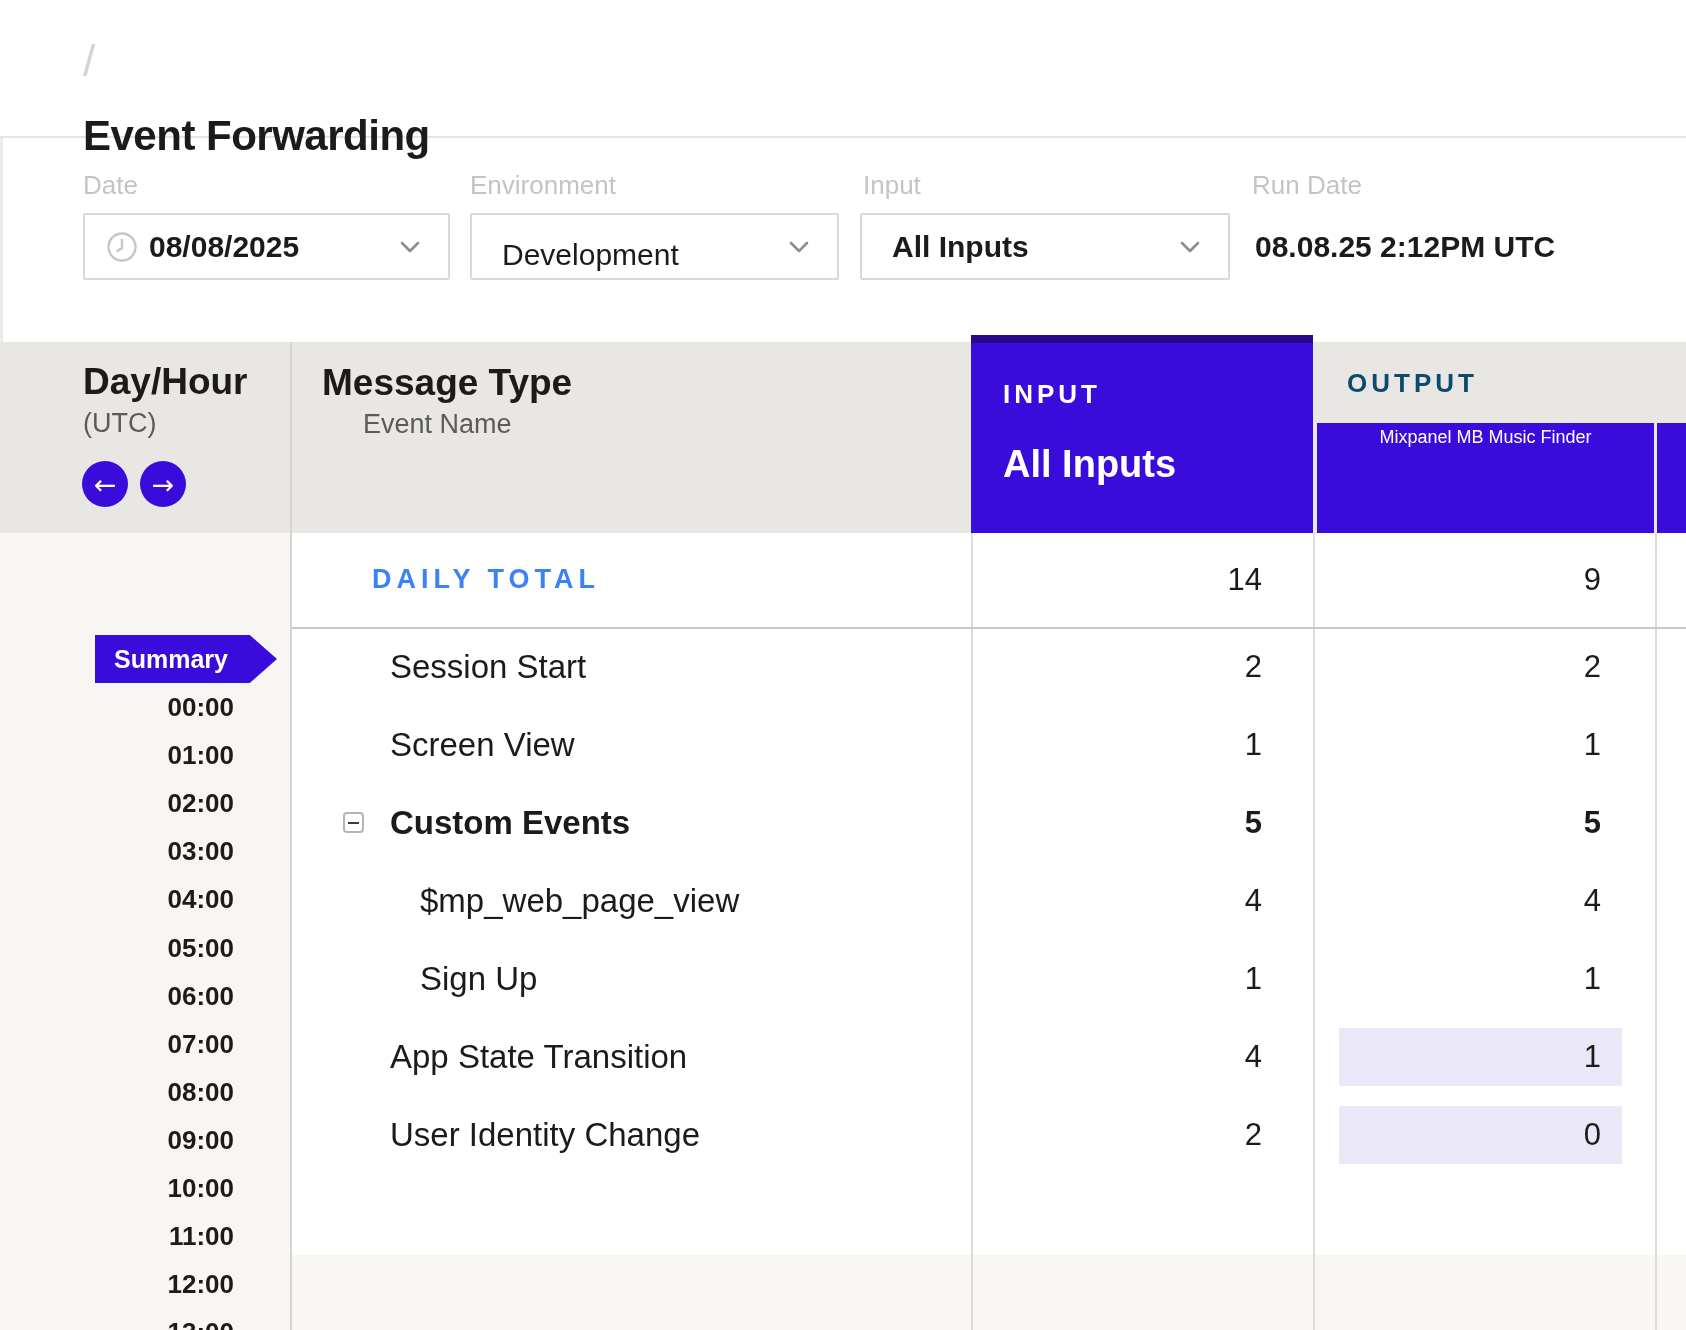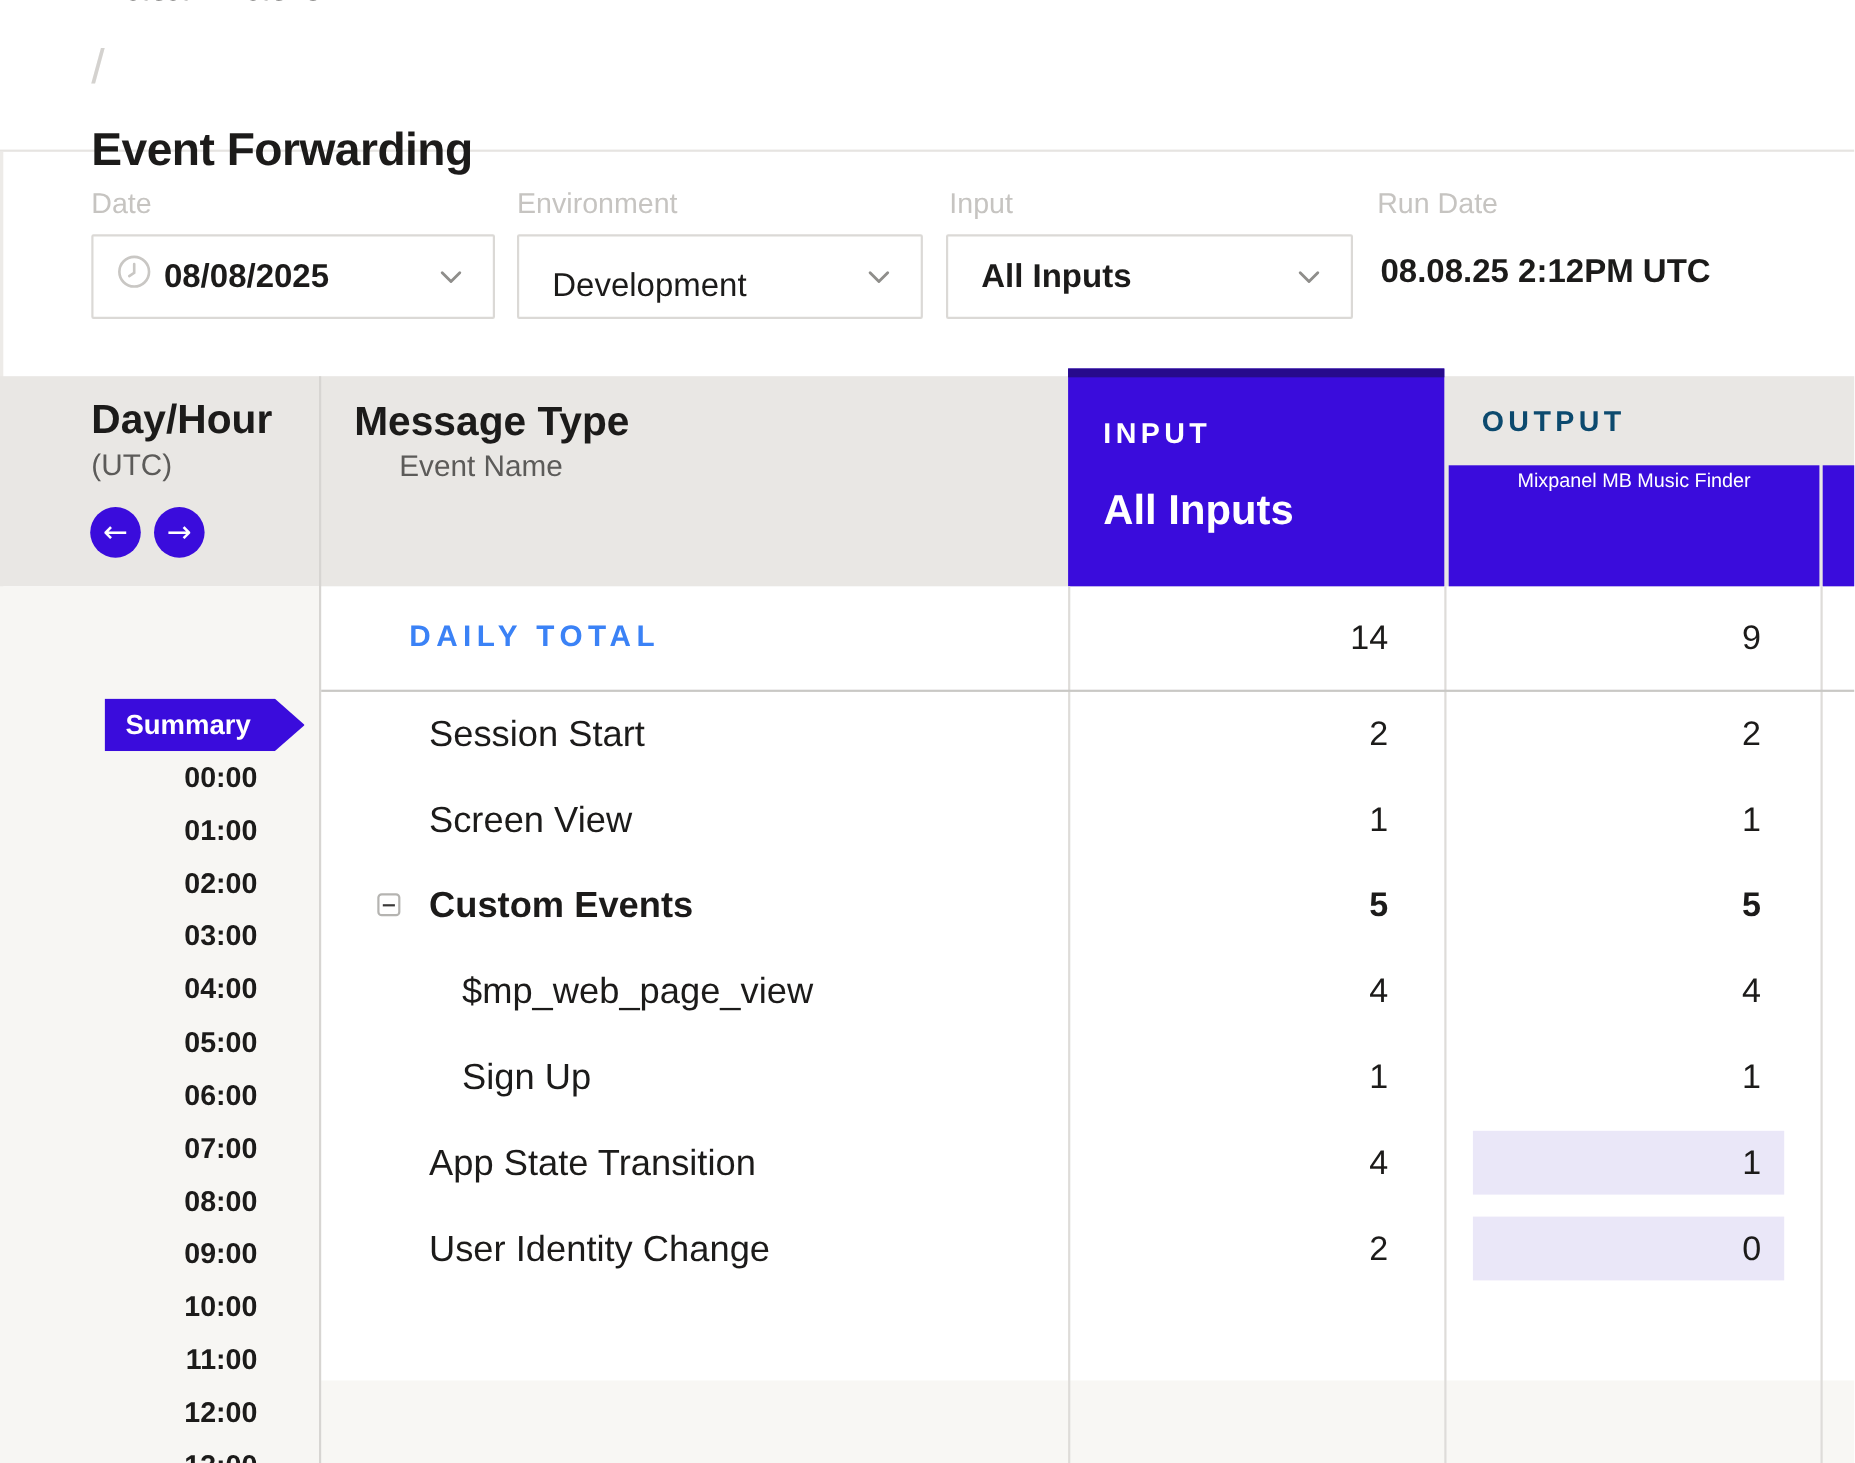--- a/index.html
+++ b/index.html
@@ -13,21 +13,21 @@
   #page-edge { left:0; top:0; width:3px; height:1330px; background:#edebe8; }
 
   
   #topbar { left:0; top:0; width:1686px; height:138px; background:#fff; border-bottom:2px solid #e6e4e1; }
   #breadcrumb { left:83px; top:61px; display:flex; align-items:flex-start; gap:26px;
     font-size:42px; font-weight:600; letter-spacing:-0.5px; transform:translateY(-50%);flex-direction:column; }
   #breadcrumb .sep { color:#d4d2cf; font-weight:400; font-size:44px; }
 
   
   .flabel { top:170px; font-size:26px; color:#c6c4c1; }
-  .fbox { top:213px; height:77px; background:#fff; border:2px solid #dbd9d6; border-radius:2px;
+  .fbox { top:213px; height:67px; background:#fff; border:2px solid #dbd9d6; border-radius:2px;
     display:flex; align-items:center; cursor:pointer; }
   .fbox .val { font-size:30px; color:#1c1b1a; }
   .chev { margin-left:auto; margin-right:22px; width:32px; height:32px; flex:none; }
   .chev svg { width:32px; height:32px; stroke:#8f8e8b; stroke-width:2.6; fill:none;
     stroke-linecap:round; stroke-linejoin:round; }
   #run-date-value { top:247px; font-size:30px; font-weight:700; transform:translateY(-50%); }
 
   
   #header-band { left:0; top:342px; width:1686px; height:191px; background:#e9e7e4; }
   #col-divider { left:290px; top:342px; width:2px; height:988px; background:#d7d5d2; }

